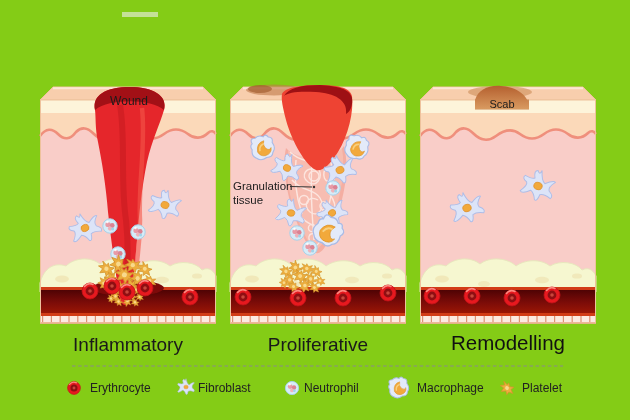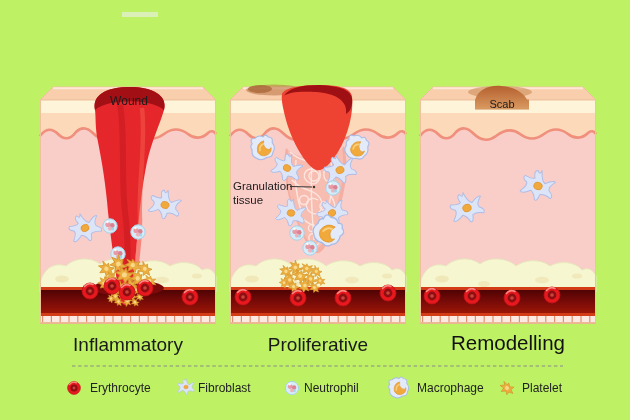--- a/index.html
+++ b/index.html
@@ -1,16 +1,16 @@
 <!DOCTYPE html>
 <html><head>
 <meta charset="utf-8">
 <style>
   html,body{margin:0;padding:0;background:#ffffff;}
-  #canvas{position:relative;width:630px;height:420px;background:#bef264;overflow:hidden;
+  #canvas{position:relative;width:630px;height:420px;background:#84cc16;overflow:hidden;
           font-family:"Liberation Sans", sans-serif;}
   svg{position:absolute;top:0;left:0;}
   text{font-family:"Liberation Sans", sans-serif;}
   .stage-label{font-size:19px;fill:#1a1a1a;}
   .stage-label-lg{font-size:20.5px;fill:#111;}
   .anno{font-size:12px;fill:#1b1b1b;}
   .anno-sm{font-size:11.5px;fill:#1b1b1b;}
   .legend-label{font-size:12px;fill:#222;}
 </style>
 </head>

